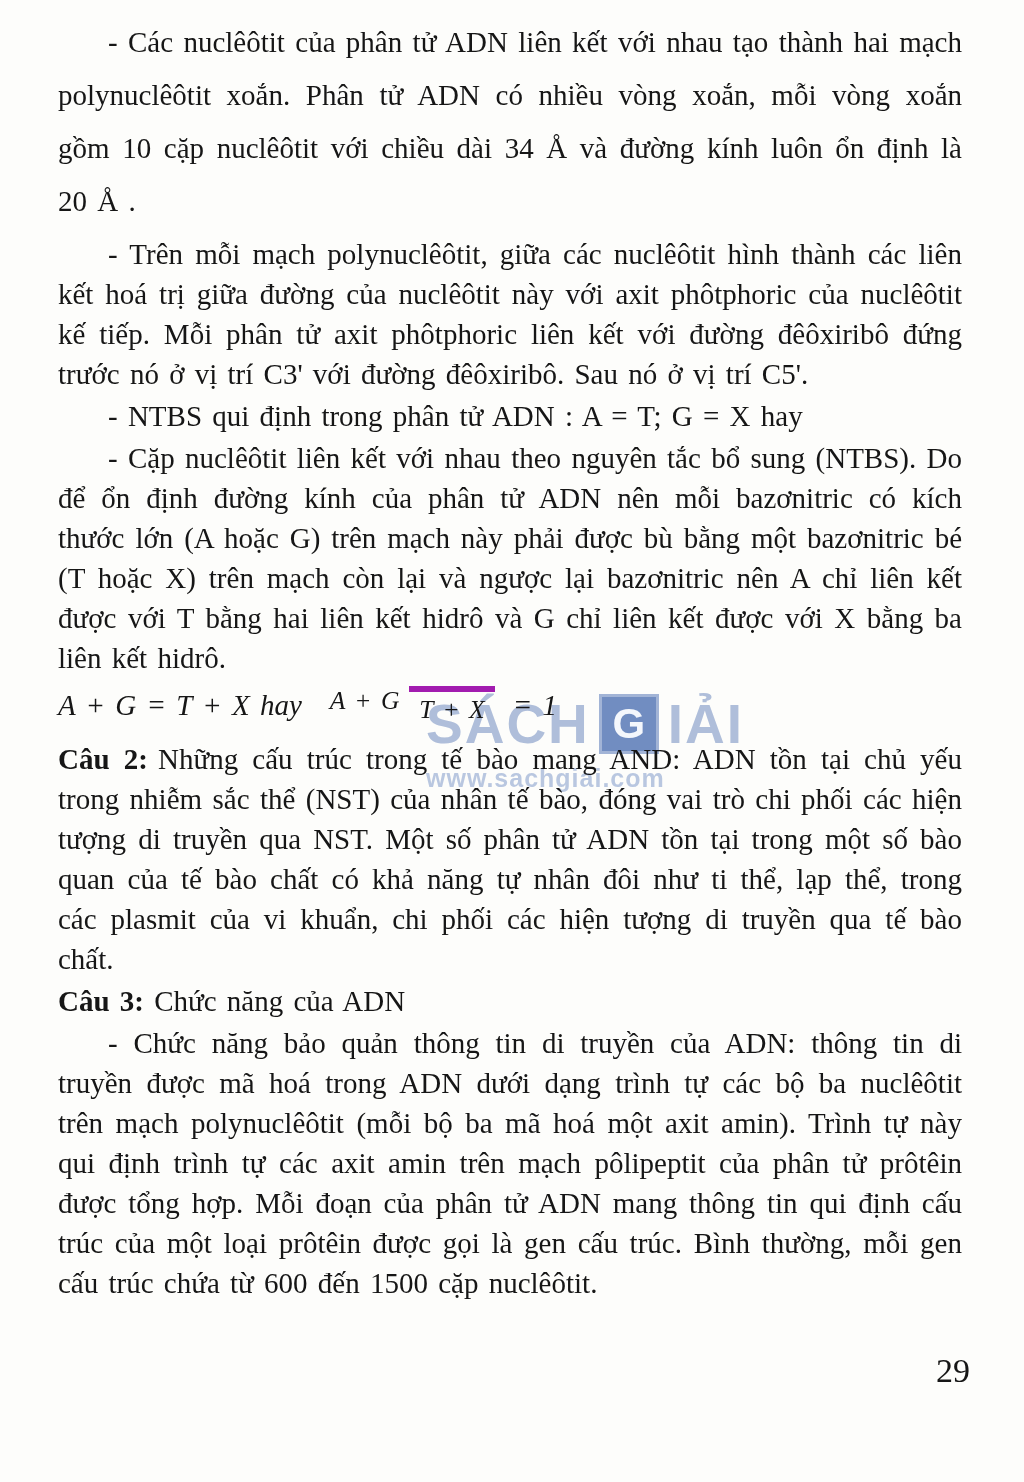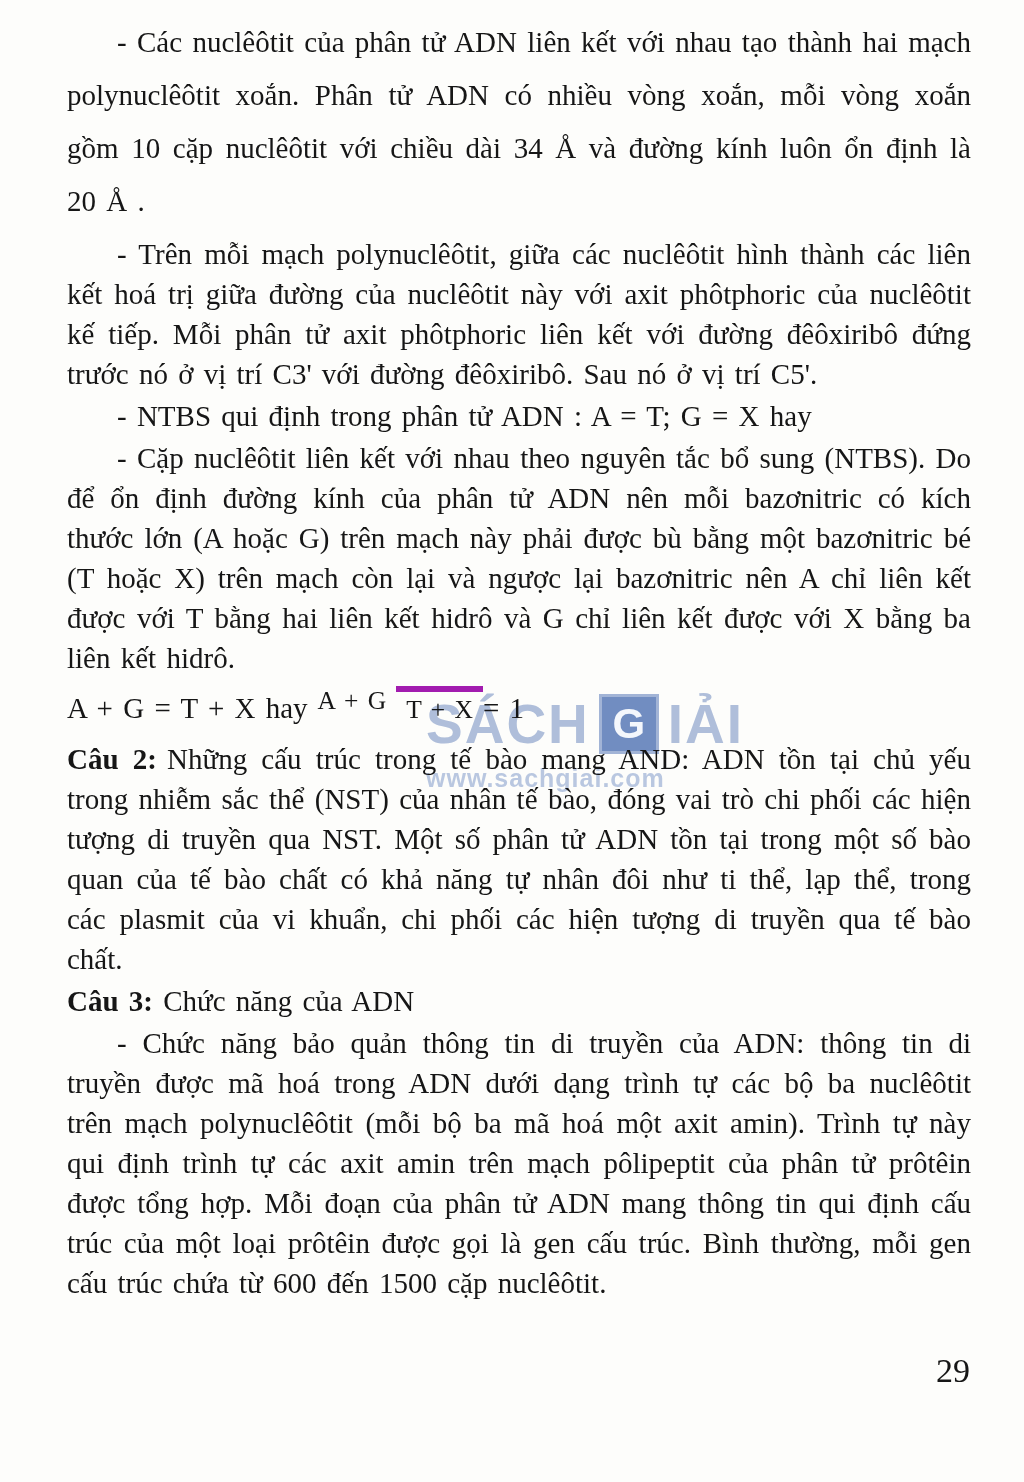--- a/index.html
+++ b/index.html
@@ -6,36 +6,38 @@
   body {
     width: 1024px; height: 1482px;
     background: #fdfdfb;
     position: relative;
     overflow: hidden;
     font-family: "Liberation Serif", serif;
     color: #161616;
   }
   .content {
     position: absolute;
-    left: 67px; top: 16px;
+    left: 58px; top: 16px;
     width: 904px;
     font-size: 29px;
     text-align: justify;
     word-spacing: 3px;
     z-index: 2;
   }
   .para { margin: 0 0 2px 0; line-height: 40px; }
   .lh-wide { line-height: 53px; margin-bottom: 6px; }
   .indent { text-indent: 50px; }
   .lead { margin-right: 0.35em; }
   .formula {
     display: flex;
-    align-items: flex-end;
+    align-items: center;
+    gap: 18px;
     margin: 8px 0 14px 0;
     line-height: normal;
+    font-style: italic;
   }
   .frac {
     display: inline-flex;
     flex-direction: row;
     text-align: center;
     font-size: 0.88em;
   }
   .frac .num { padding: 0 10px 3px 10px; }
   .frac .den { border-top: 6px solid #a21caf; padding: 3px 10px 0 10px; }
   .watermark {

